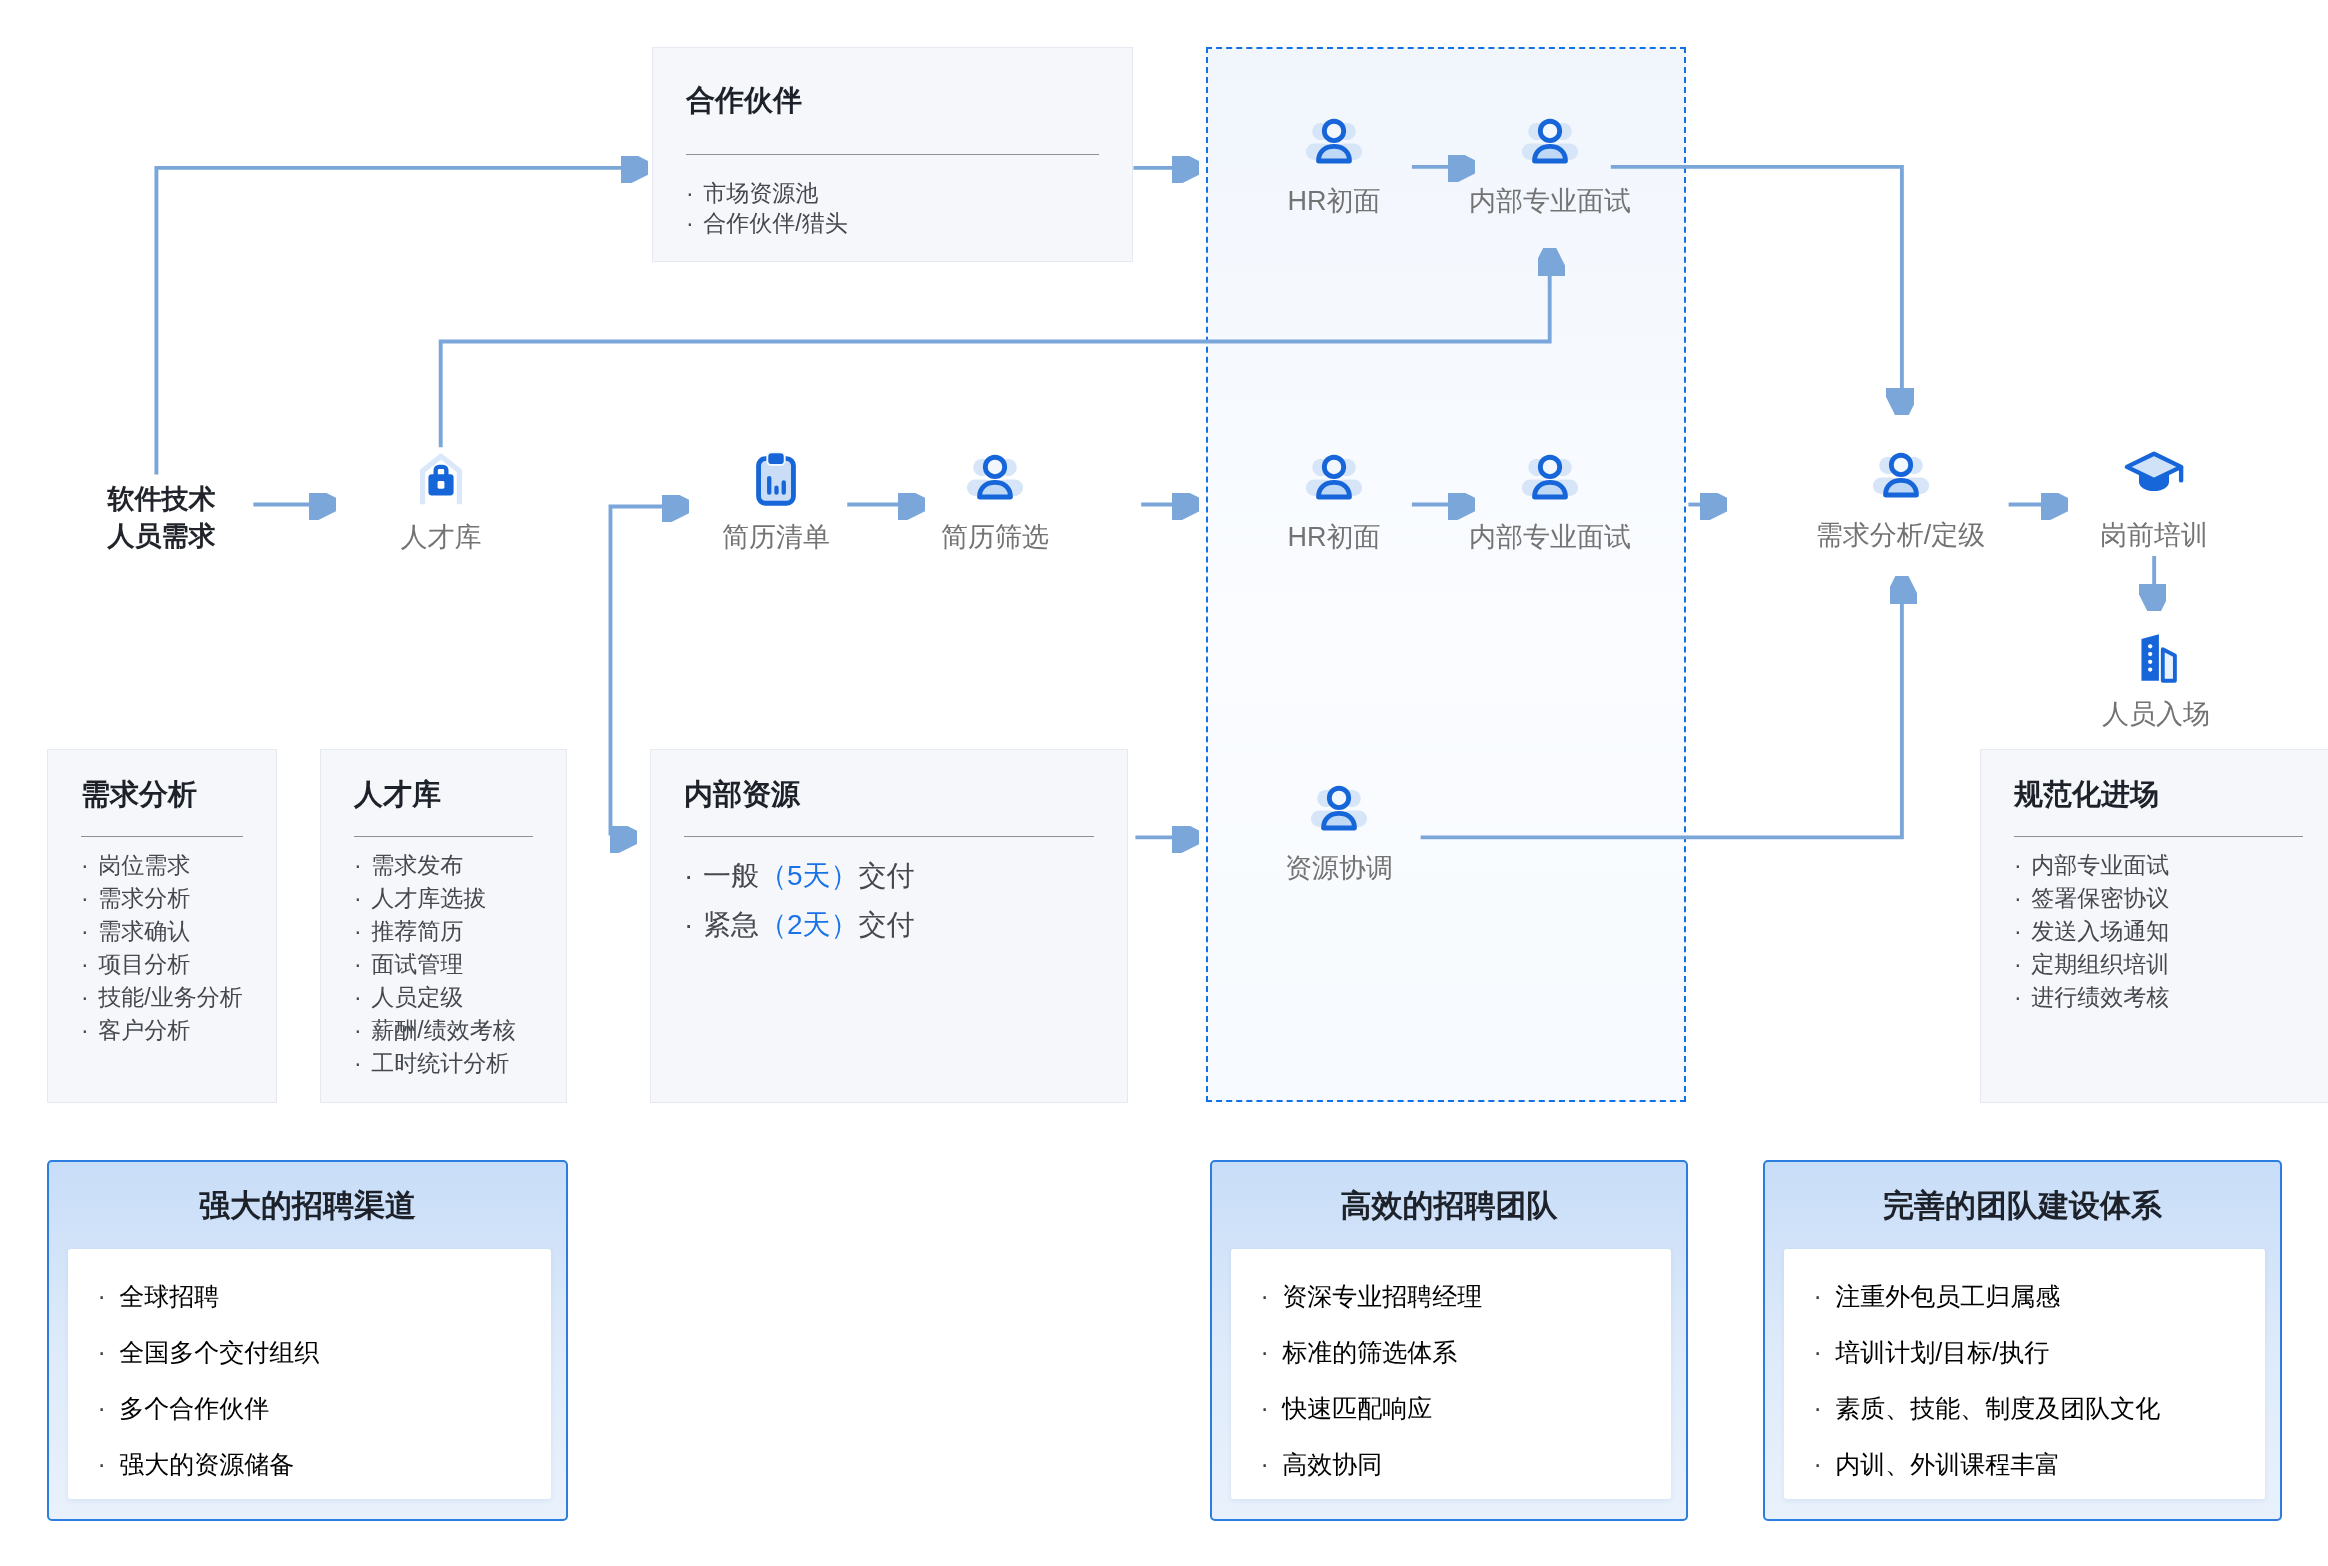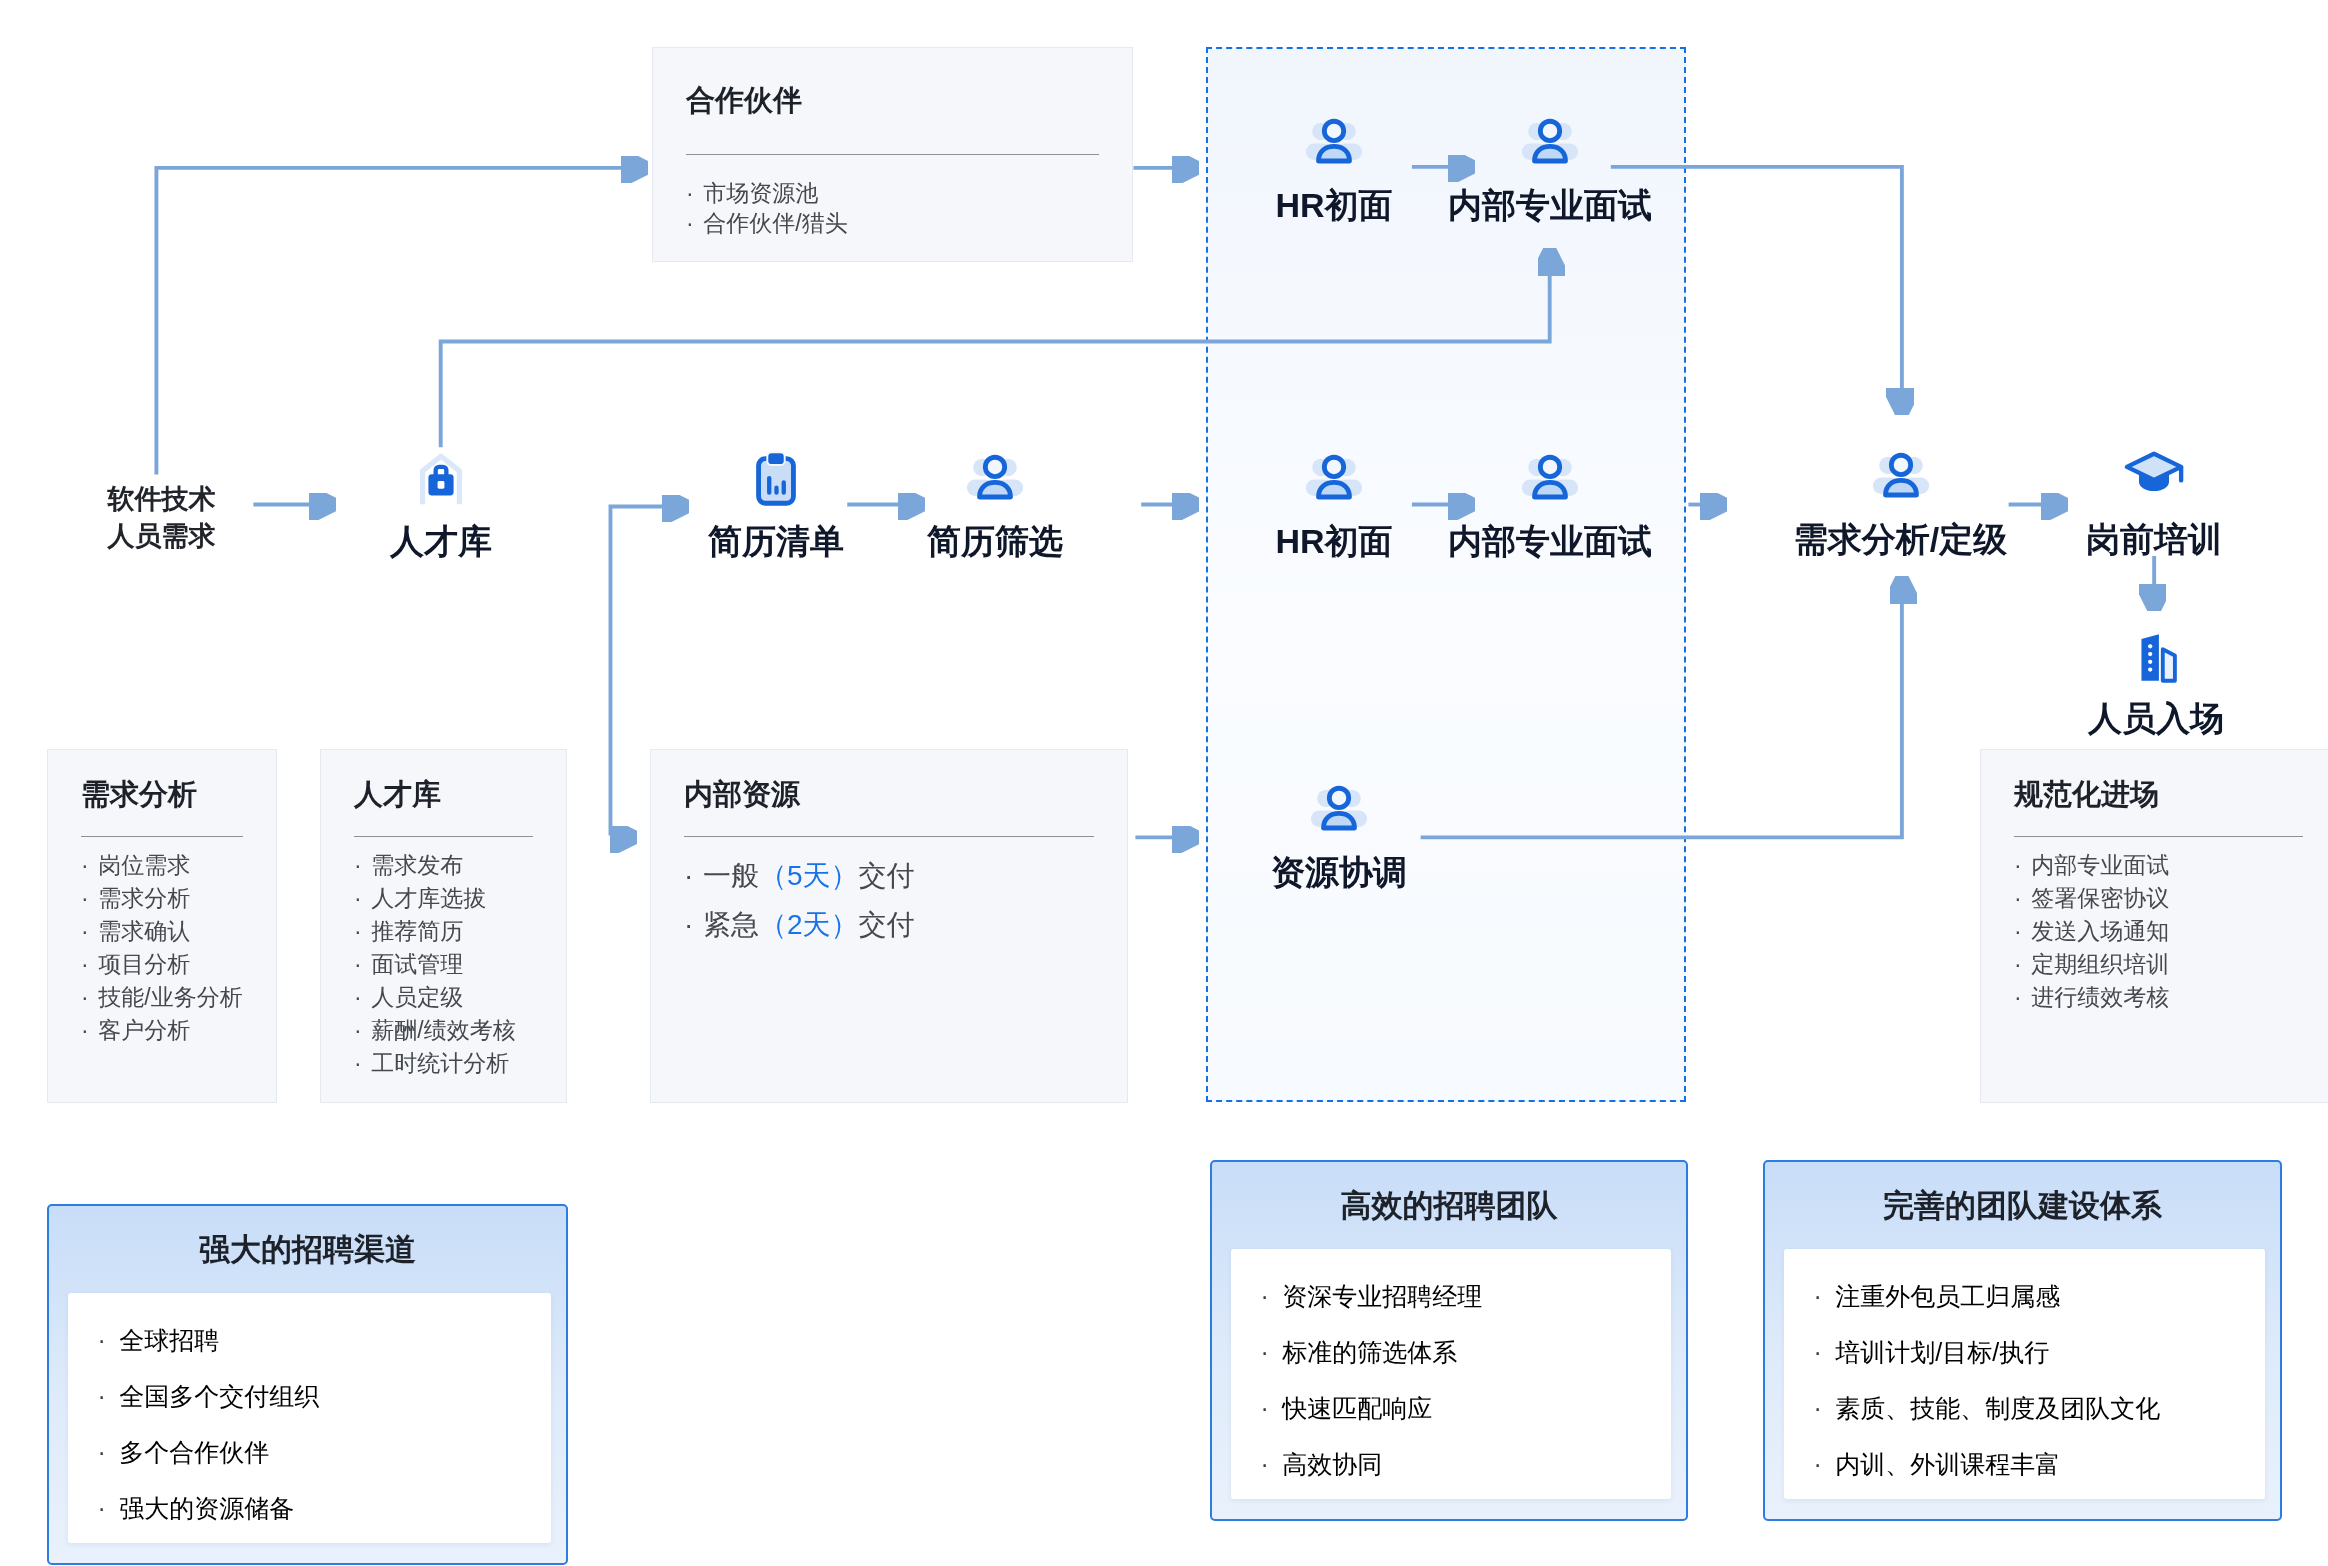--- a/index.html
+++ b/index.html
@@ -10,21 +10,21 @@
   .dotted-zone{position:absolute;left:1206px;top:47px;width:480px;height:1055px;
     box-sizing:border-box;border:2.9px dashed #1371E8;
     background:linear-gradient(180deg,#f1f6fd 0%,#fafcff 55%,#f7fafe 100%);}
 
   
   .wires{position:absolute;left:0;top:0;}
   .wires path{stroke:#7AA6D9;stroke-width:4;fill:none;}
 
   
   .node{position:absolute;display:flex;flex-direction:column;align-items:center;}
-  .node .lbl{margin-top:7.8px;font-size:34px;font-weight:700;color:#0f172a;white-space:nowrap;}
+  .node .lbl{margin-top:7.8px;font-size:27px;font-weight:400;color:#737373;white-space:nowrap;}
   .node .icon{width:62px;height:62px;display:block;}
   .demand-line{font-size:27px;font-weight:700;color:#21252B;line-height:37px;text-align:center;}
 
   
   .infobox{position:absolute;box-sizing:border-box;background:#f6f7fa;
     border:1.9px solid #e6e9ef;padding:25px 33px 0 33px;}
   .infobox h3{margin:0;font-size:29px;font-weight:700;color:#1D2129;}
   .infobox .rule{height:1px;background:#8B9199;margin-top:21.3px;}
   .infobox ul{list-style:none;margin:11.6px 0 0 0;padding:0;}
   .infobox li{font-size:23px;color:#45494F;line-height:33px;white-space:nowrap;}
@@ -299,21 +299,21 @@
     <div class="rule"></div>
     <ul>
       <li>内部专业面试</li>
       <li>签署保密协议</li>
       <li>发送入场通知</li>
       <li>定期组织培训</li>
       <li>进行绩效考核</li>
     </ul>
   </div>
 
-  <div class="card" style="left:47px;top:1160px;width:521px;margin-top:44px;">
+  <div class="card" style="left:47px;top:1160px;width:521px;">
     <h2>强大的招聘渠道</h2>
     <div class="panel">
       <ul>
         <li>全球招聘</li>
         <li>全国多个交付组织</li>
         <li>多个合作伙伴</li>
         <li>强大的资源储备</li>
       </ul>
     </div>
   </div>

